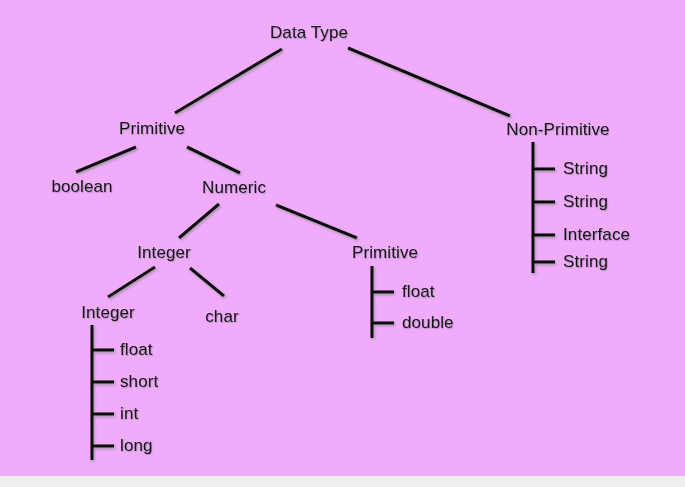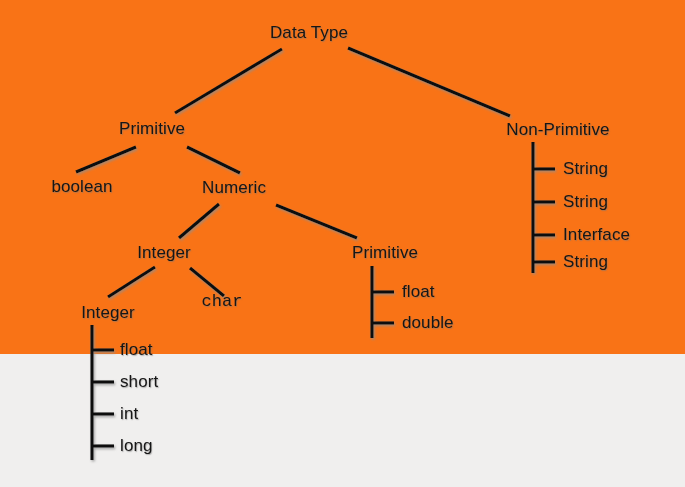--- a/index.html
+++ b/index.html
@@ -10,22 +10,22 @@
   body {
     width: 685px;
     height: 487px;
     background: #f0efee;
     font-family: "Liberation Sans", sans-serif;
     overflow: hidden;
   }
   #diagram-canvas {
     position: relative;
     width: 685px;
-    height: 354px;
-    background: #f97316;
+    height: 476px;
+    background: #f0abfc;
   }
   #edge-layer {
     position: absolute;
     left: 0;
     top: 0;
     width: 685px;
     height: 487px;
     pointer-events: none;
   }
   .node-label {
@@ -87,21 +87,21 @@
       <div class="node-label" style="left: 558px; top: 130px;">Non-Primitive</div>
       <div class="node-label" style="left: 82px; top: 187px;">boolean</div>
       <div class="node-label" style="left: 234px; top: 188px;">Numeric</div>
       <div class="node-label left-anchor" style="left: 563px; top: 169px;">String</div>
       <div class="node-label left-anchor" style="left: 563px; top: 202px;">String</div>
       <div class="node-label left-anchor" style="left: 563px; top: 235px;">Interface</div>
       <div class="node-label left-anchor" style="left: 563px; top: 262px;">String</div>
       <div class="node-label" style="left: 164px; top: 253px;">Integer</div>
       <div class="node-label" style="left: 385px; top: 253px;">Primitive</div>
       <div class="node-label" style="left: 108px; top: 313px;">Integer</div>
-      <div class="node-label" style="left: 222px; top: 302px; font-family: Liberation Mono, monospace;">char</div>
+      <div class="node-label" style="left: 222px; top: 317px;">char</div>
       <div class="node-label left-anchor" style="left: 402px; top: 292px;">float</div>
       <div class="node-label left-anchor" style="left: 402px; top: 323px;">double</div>
       <div class="node-label left-anchor" style="left: 120px; top: 350px;">float</div>
       <div class="node-label left-anchor" style="left: 120px; top: 382px;">short</div>
       <div class="node-label left-anchor" style="left: 120px; top: 414px;">int</div>
       <div class="node-label left-anchor" style="left: 120px; top: 446px;">long</div>
     </div>
 
 </div>
 

